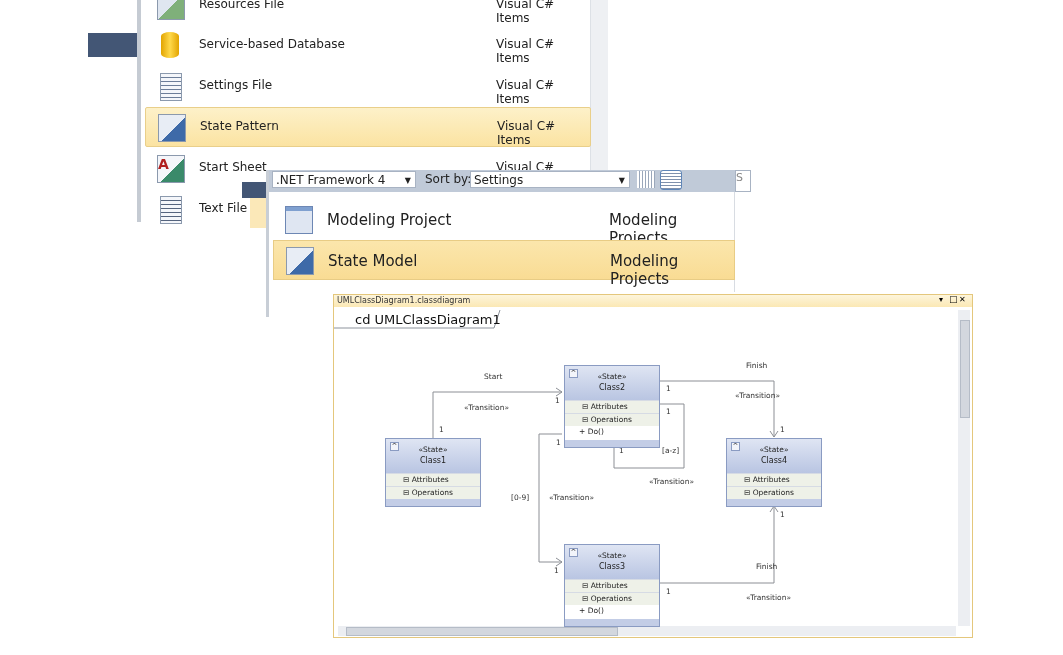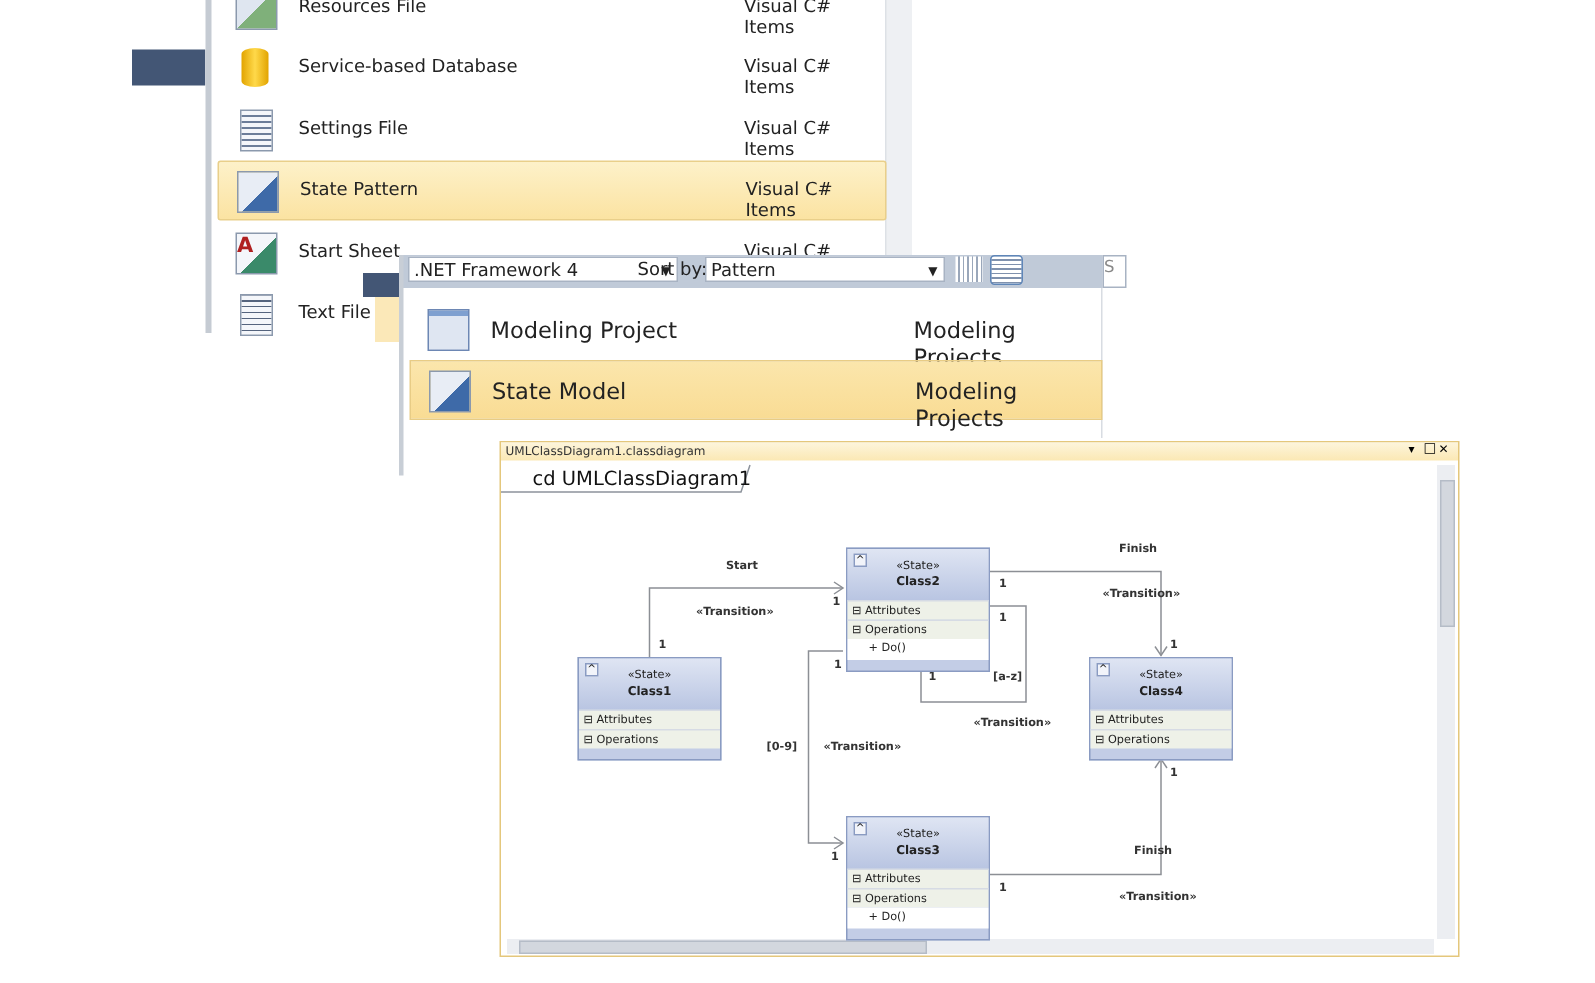--- a/index.html
+++ b/index.html
@@ -24,26 +24,26 @@
   .row2 { position:absolute; left:273px; width:460px; height:38px; font-size:15px; color:#222; }
   .row2 .lbl { position:absolute; left:54px; top:11px; }
   .row2 .cat { position:absolute; left:336px; top:11px; }
   .row2.sel { background:linear-gradient(#fbe6ac,#f9dc94); border:1px solid #e8cc85;text-decoration:underline; }
   
   #p3 { left:333px; top:294px; width:640px; height:344px; background:#fff; border:1px solid #e4c77c; box-sizing:border-box; }
   #p3-title { left:334px; top:295px; width:638px; height:12px; background:linear-gradient(#fdf5dc,#fbe8b4); font-size:8px; color:#333; line-height:12px; }
   .node { position:absolute; width:96px; background:#c3cde6; border:1px solid #8a9bc2; box-sizing:border-box; font-size:7.5px; color:#222; }
   .node .hd { height:34px; background:linear-gradient(#dfe5f3,#b9c5e2); position:relative; text-align:center; }
   .node .st { padding-top:6px; }
-  .node .nm { font-weight:bold; font-size:8px; margin-top:2px; }
+  .node .nm { font-weight:normal; font-size:8px; margin-top:2px; }
   .node .cl { position:absolute; left:4px; top:3px; font-size:7px; border:1px solid #8a9bc2; width:7px; height:7px; line-height:7px; background:#f2f4fa;}
-  .node .sec { background:#eef1e8; height:12px; line-height:12px; padding-left:3px; border-top:1px solid #d6dbe4; }
+  .node .sec { background:#eef1e8; height:12px; line-height:12px; padding-left:17px; border-top:1px solid #d6dbe4; }
   .node .op { background:#fff; height:14px; line-height:12px; padding-left:14px; }
   .node .ft { height:7px; }
-  .lab { position:absolute; font-size:7.5px; color:#333;font-weight:bold; }
+  .lab { position:absolute; font-size:7.5px; color:#333; }
   svg { position:absolute; }
 </style>
 </head>
 <body>
 
 <div id="navy-block" class="abs"></div>
 <div id="p1" class="abs"></div>
 <div id="p1-left-border" class="abs"></div>
 <div id="p1-right-border" class="abs"></div>
 
@@ -76,26 +76,26 @@
   <div class="ico" style="left:15px;width:20px;background:repeating-linear-gradient(#f4f6fa 0 3px,#55647e 3px 4px);border:1px solid #8b99ad"></div>
   <span class="lbl">Text File</span>
 </div>
 
 <div class="abs" style="left:242px;top:182px;width:24px;height:16px;background:#435675"></div>
 <div class="abs" style="left:250px;top:198px;width:16px;height:30px;background:#fbe8b8"></div>
 
 <div id="p2" class="abs"></div>
 <div id="p2-toolbar" class="abs"></div>
 <div id="p2-left" class="abs"></div>
-<div class="combo" style="left:272px;top:171px;width:180px">
+<div class="combo" style="left:272px;top:171px;width:144px">
   <span>.NET Framework 4</span><span class="arr">▼</span>
 </div>
 <span class="abs" style="left:425px;top:172px;font-size:12px;color:#222">Sort by:</span>
 <div class="combo" style="left:470px;top:171px;width:160px">
-  <span>Pattern</span><span class="arr">▼</span>
+  <span>Settings</span><span class="arr">▼</span>
 </div>
 <div class="abs" style="left:637px;top:171px;width:18px;height:17px;background:repeating-linear-gradient(90deg,#fff 0 2px,#9aa7ba 2px 3px)"></div>
 <div class="abs" style="left:660px;top:170px;width:20px;height:18px;border:1px solid #5f86b8;border-radius:3px;background:repeating-linear-gradient(#fff 0 2px,#7f91ad 2px 3px)"></div>
 <div class="abs" style="left:735px;top:170px;width:14px;height:20px;background:#fff;border:1px solid #a8b3c3;font-size:11px;color:#888;overflow:hidden"><span>S</span></div>
 <div id="p2-right" class="abs"></div>
 
 <div class="row2" style="top:200px">
   <div class="ico" style="background:linear-gradient(#7fa0d0 0 4px,#dfe6f2 4px);border:1px solid #6d87b4"></div>
   <span class="lbl">Modeling Project</span>
   <span class="cat">Modeling Projects</span>

